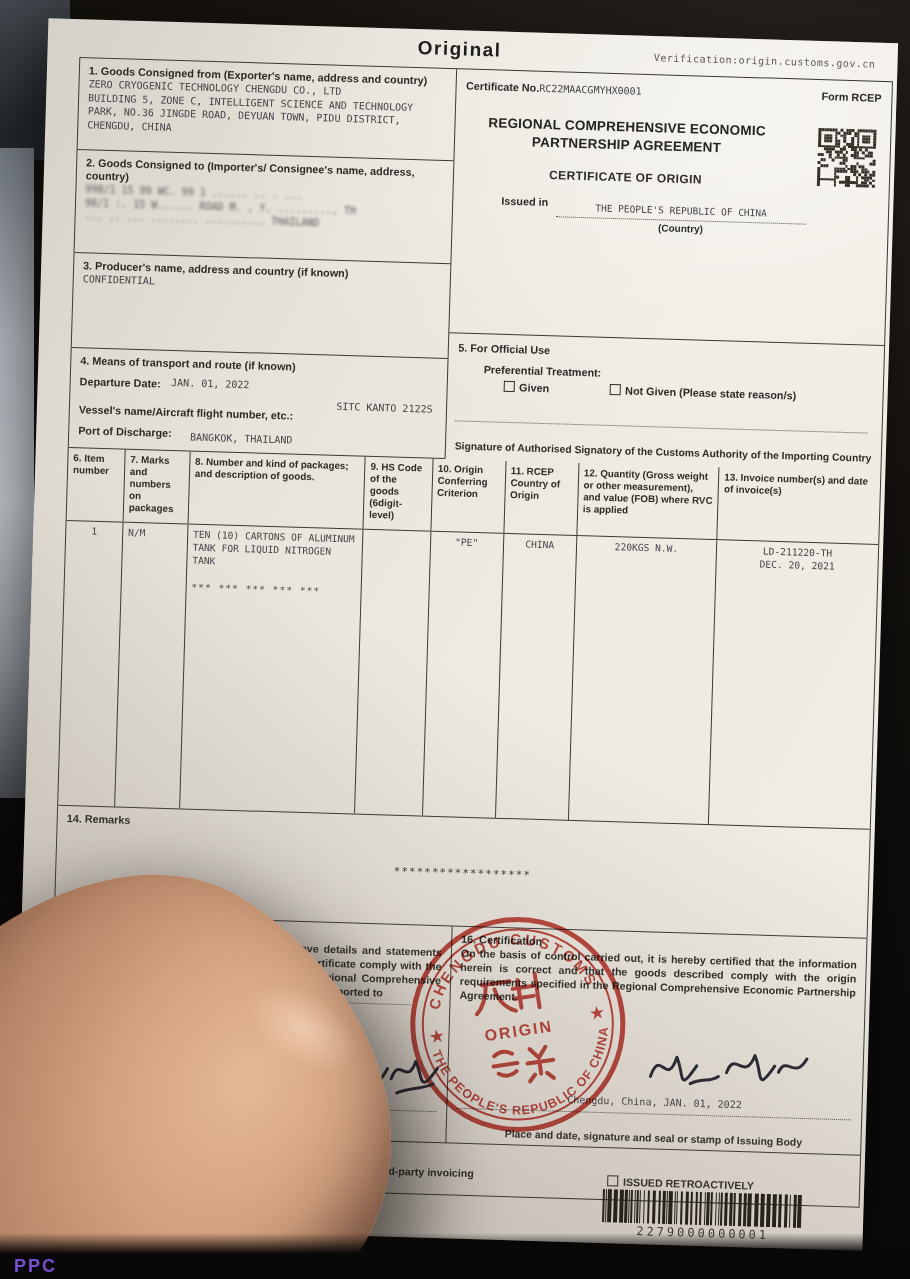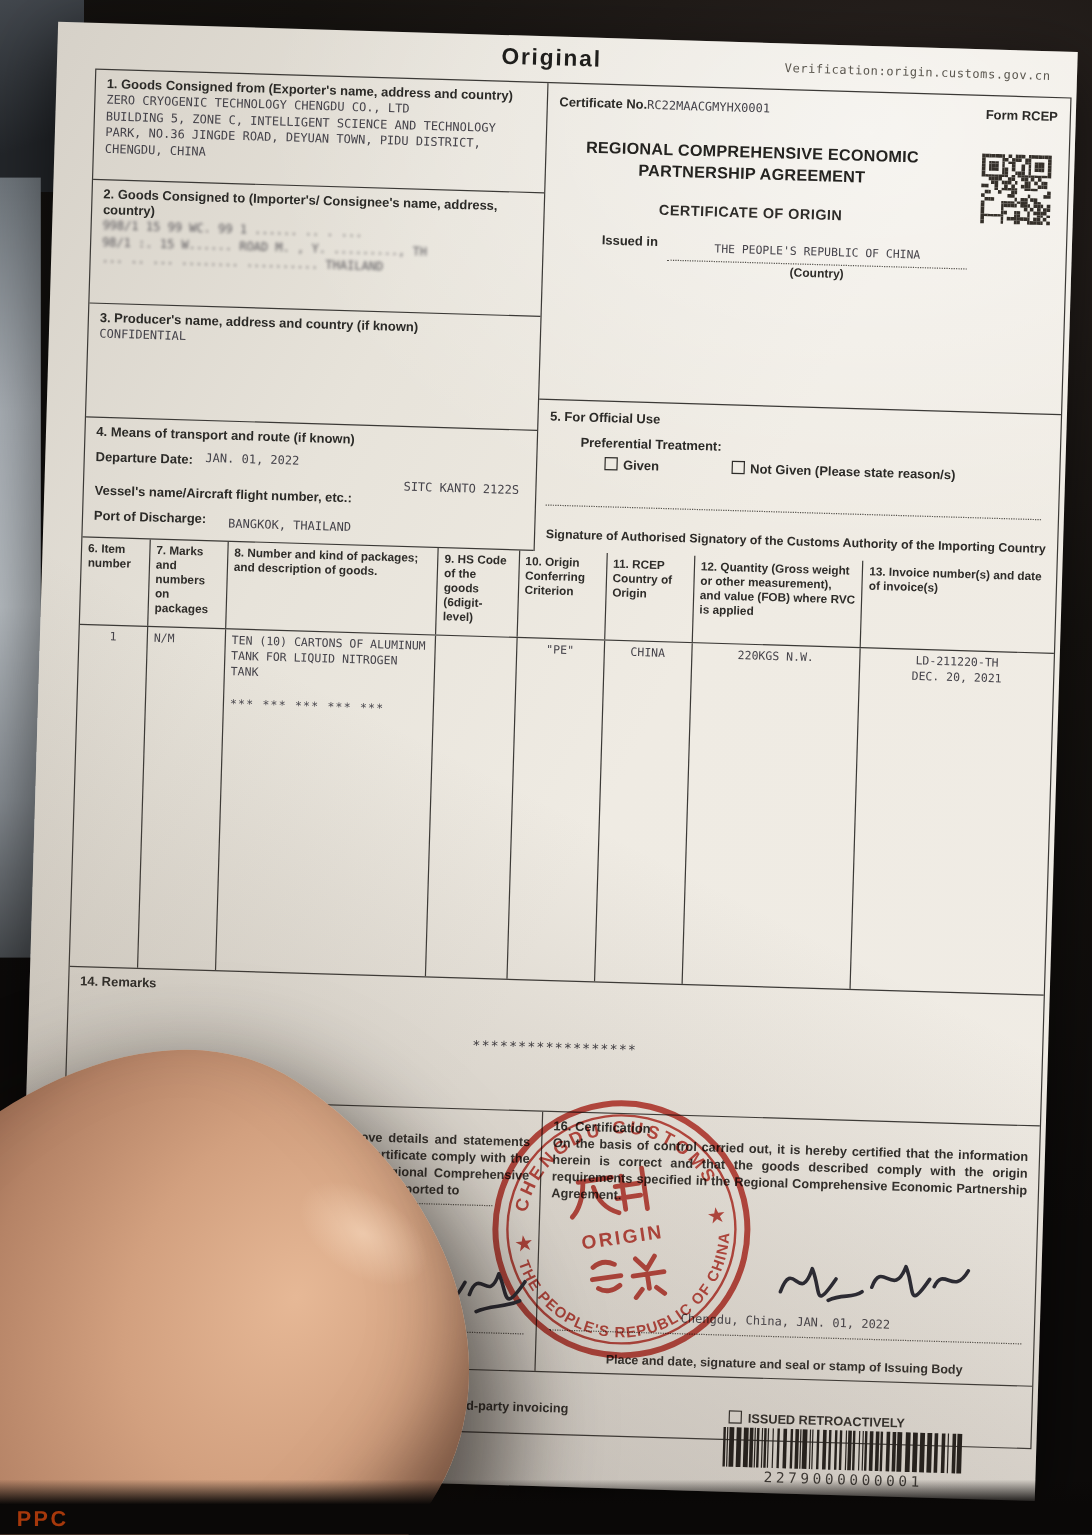--- a/index.html
+++ b/index.html
@@ -8,21 +8,21 @@
     background:radial-gradient(1200px 900px at 85% 10%, #2a2320 0%, #161310 45%, #0d0b0a 100%);
     font-family:"Liberation Sans", sans-serif;
   }
   
   .bg-left-strip{position:absolute;left:0;top:148px;width:34px;height:650px;z-index:1;
     background:linear-gradient(180deg,#6f767c 0%,#aab0b6 30%,#b9bfc4 55%,#8a9096 80%,#4a4e52 100%);}
   .bg-top-left{position:absolute;left:0;top:0;width:70px;height:160px;z-index:1;
     background:linear-gradient(160deg,#43484e 0%,#23262a 70%);}
   .bg-bottom-band{position:absolute;left:0;bottom:0;width:100%;height:46px;z-index:6;
     background:linear-gradient(180deg,rgba(10,8,7,0) 0%,#0a0807 45%);}
-  .corner-text{position:absolute;left:14px;bottom:2px;z-index:8;color:#c2410c;
+  .corner-text{position:absolute;left:14px;bottom:2px;z-index:8;color:#8b5cf6;
     font-weight:bold;font-size:18px;letter-spacing:2px;opacity:.85;}
   
   .paper{
     position:absolute;left:34px;top:28px;width:850px;height:1208px;z-index:2;
     transform:rotate(1.7deg);transform-origin:40% 40%;
     background:linear-gradient(115deg,#d6d1c8 0%,#e7e3da 28%,#efebe3 55%,#f0ece5 100%);
     box-shadow:0 18px 60px rgba(0,0,0,.6);
   }
   .paper::before{content:"";position:absolute;inset:0;pointer-events:none;
     background:radial-gradient(820px 560px at 80% 6%,rgba(255,255,255,.5),rgba(255,255,255,0) 62%);}

